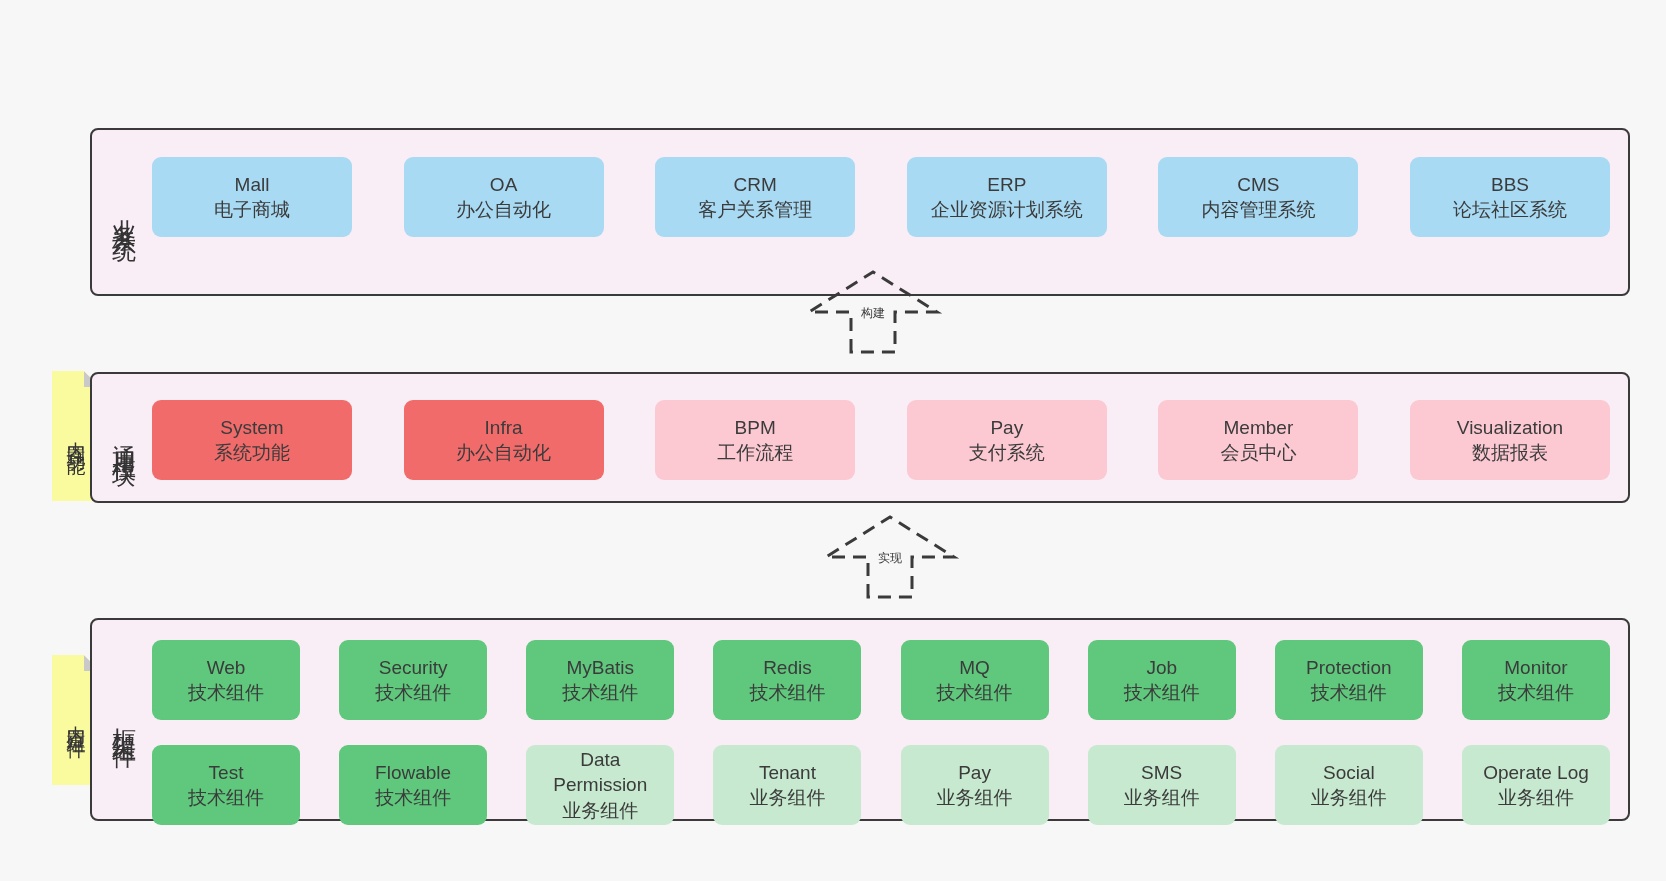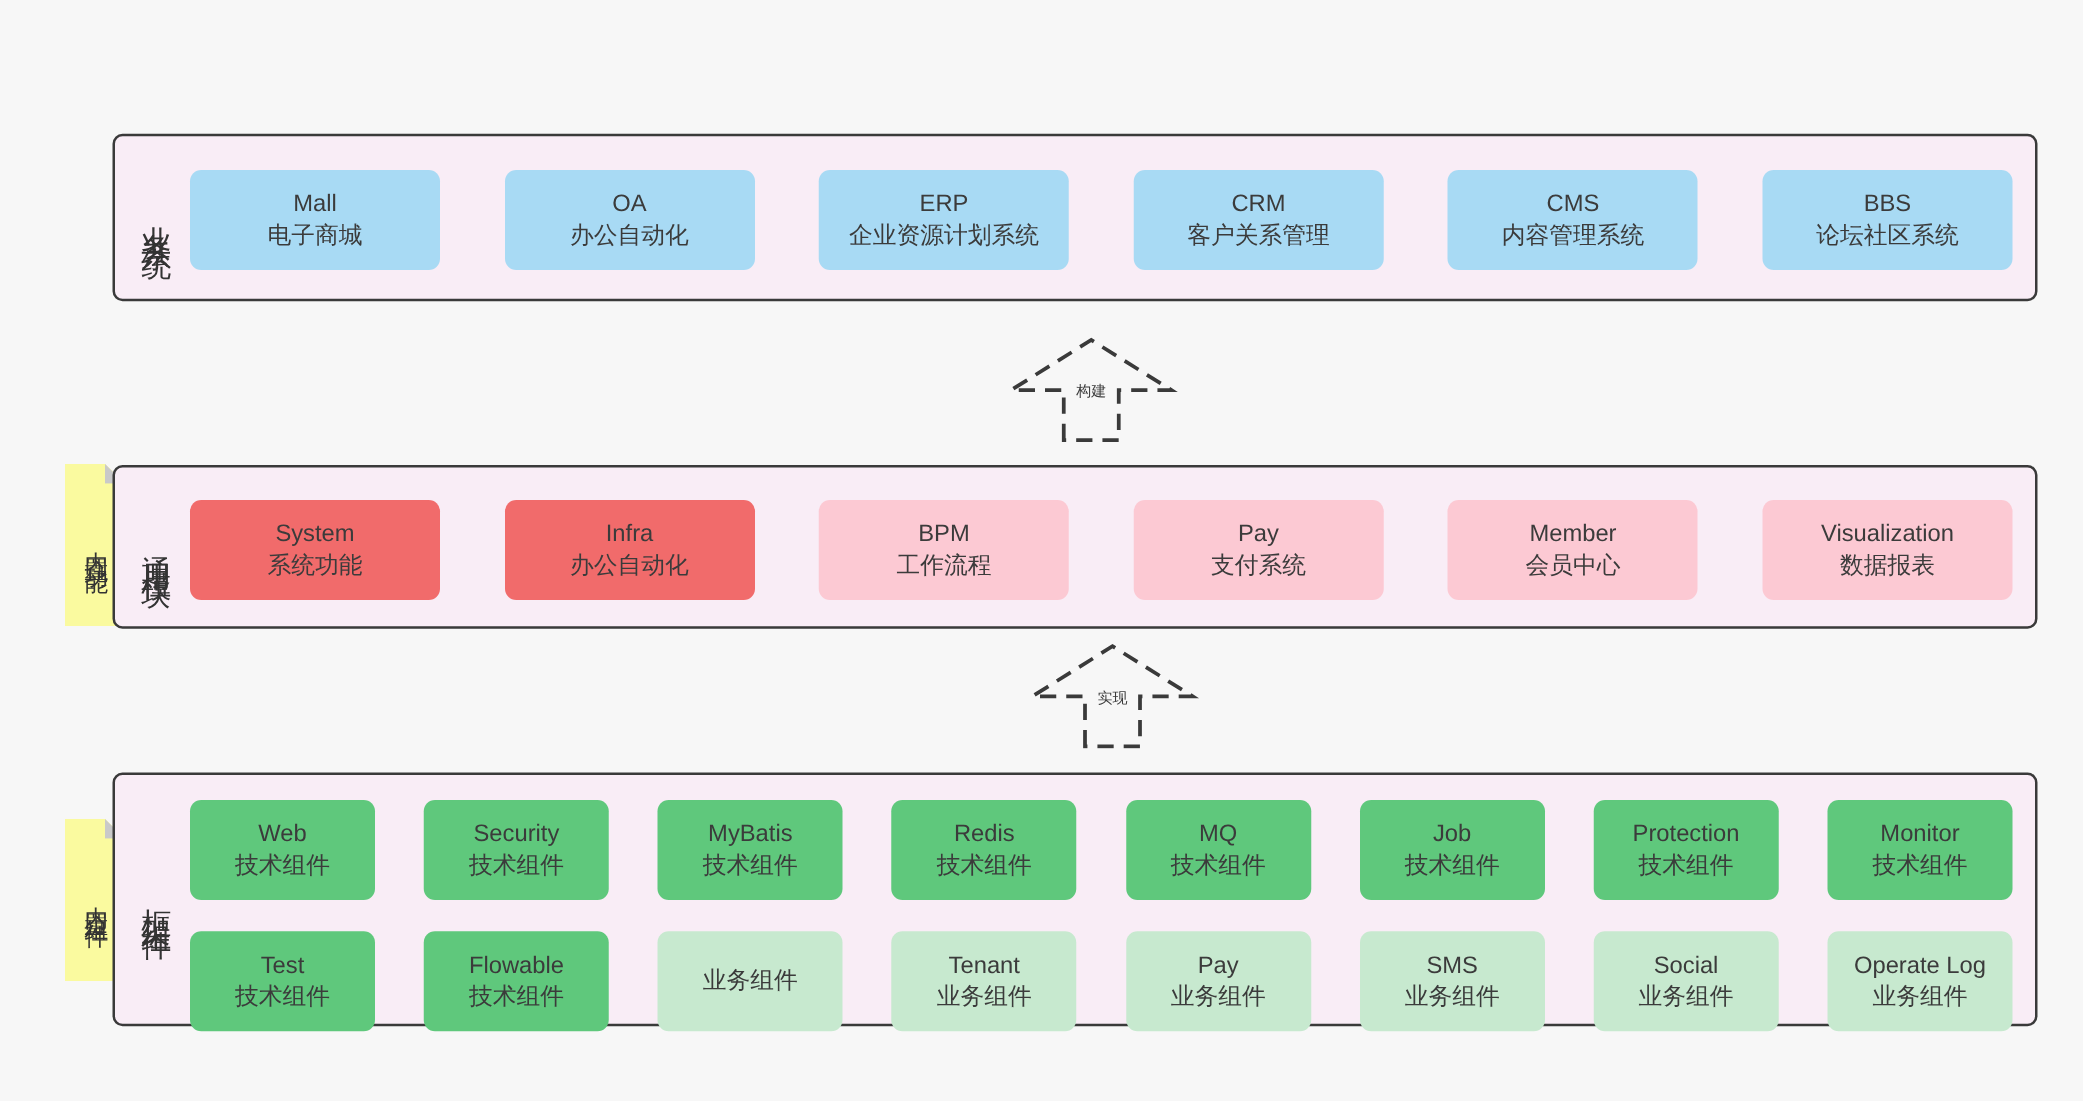--- a/index.html
+++ b/index.html
@@ -18,21 +18,21 @@
   .panel {
     position: absolute;
     left: 90px;
     width: 1540px;
     background: #f9edf6;
     border: 2px solid #3a3a3a;
     border-radius: 8px;
     box-sizing: border-box;
     z-index: 2;
   }
-  .panel-1 { top: 107px; height: 134px; }
+  .panel-1 { top: 128px; height: 168px; }
   .panel-2 { top: 372px; height: 131px; }
   .panel-3 { top: 618px; height: 203px; }
   .vlabel {
     position: absolute;
     left: 16px;
     top: 50%;
     transform: translateY(-50%);
     writing-mode: vertical-rl;
     text-orientation: upright;
     font-size: 24px;
@@ -144,26 +144,26 @@
     <div class="row row-6">
         <div class="box c-blue">
           <span class="box-name">Mall</span>
           <span class="box-desc">电子商城</span>
         </div>
         <div class="box c-blue">
           <span class="box-name">OA</span>
           <span class="box-desc">办公自动化</span>
         </div>
         <div class="box c-blue">
+          <span class="box-name">CRM</span>
+          <span class="box-desc">客户关系管理</span>
+        </div>
+        <div class="box c-blue">
           <span class="box-name">ERP</span>
           <span class="box-desc">企业资源计划系统</span>
-        </div>
-        <div class="box c-blue">
-          <span class="box-name">CRM</span>
-          <span class="box-desc">客户关系管理</span>
         </div>
         <div class="box c-blue">
           <span class="box-name">CMS</span>
           <span class="box-desc">内容管理系统</span>
         </div>
         <div class="box c-blue">
           <span class="box-name">BBS</span>
           <span class="box-desc">论坛社区系统</span>
         </div>
       </div>
@@ -252,20 +252,21 @@
     <div class="row row-8 row-2">
         <div class="box c-green">
           <span class="box-name">Test</span>
           <span class="box-desc">技术组件</span>
         </div>
         <div class="box c-green">
           <span class="box-name">Flowable</span>
           <span class="box-desc">技术组件</span>
         </div>
         <div class="box c-light_green">
+          <span class="box-name">Data Permission</span>
           <span class="box-desc">业务组件</span>
         </div>
         <div class="box c-light_green">
           <span class="box-name">Tenant</span>
           <span class="box-desc">业务组件</span>
         </div>
         <div class="box c-light_green">
           <span class="box-name">Pay</span>
           <span class="box-desc">业务组件</span>
         </div>

